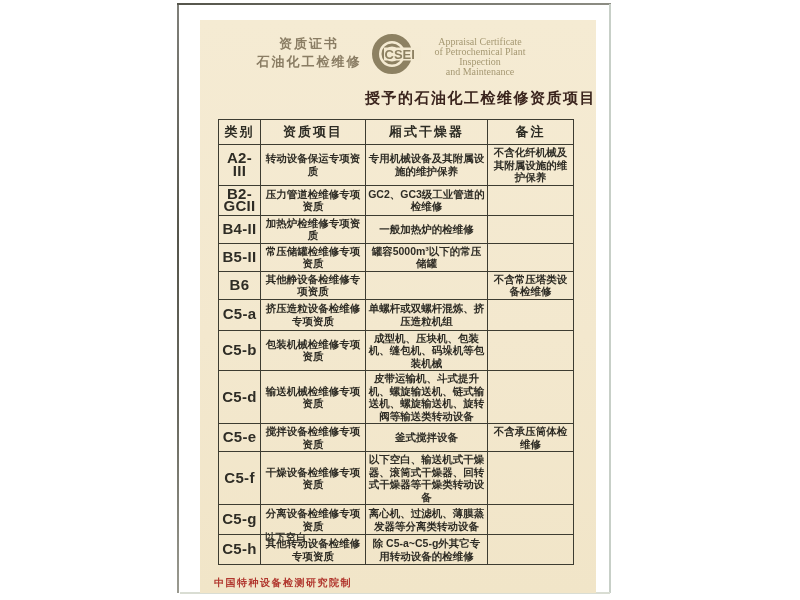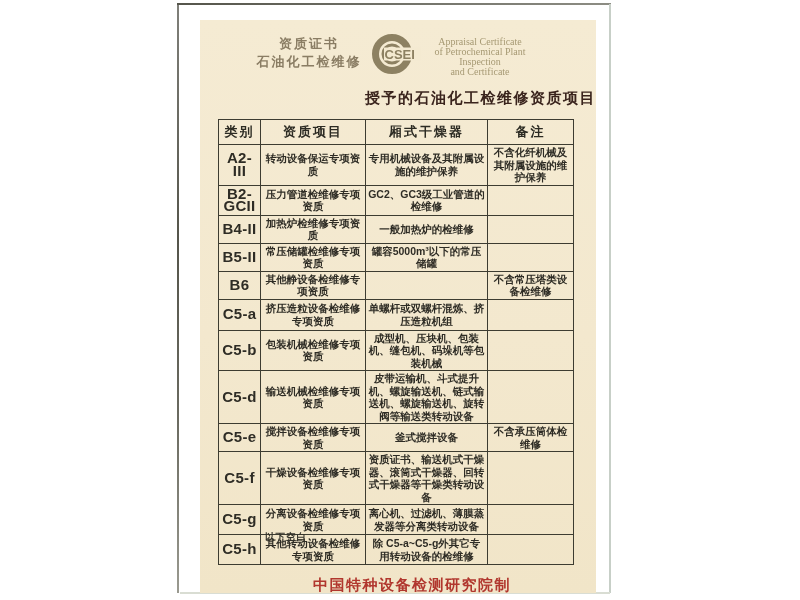--- a/index.html
+++ b/index.html
@@ -32,23 +32,23 @@
   table.cert{position:absolute;left:18px;top:99px;width:355px;
     border-collapse:collapse;table-layout:fixed;}
   .cert th,.cert td{border:1.2px solid #3d3c31;padding:1px 2px;
     text-align:center;vertical-align:middle;overflow:hidden;}
   .cert th{font-size:13px;font-weight:bold;color:#2c2b23;letter-spacing:2px;}
   .cert td{font-size:10.5px;font-weight:bold;color:#2e2c25;line-height:12.5px;}
   .cert td.code{font-family:Liberation Sans, sans-serif;font-size:15px;letter-spacing:0.3px;}
 
   .below-blank{position:absolute;left:21px;top:511px;
     font-size:9.5px;font-weight:bold;letter-spacing:1px;color:#33322a;padding-left:44px;}
-  .footer-line{position:absolute;left:0;top:556px;width:100%;text-align:center;
+  .footer-line{position:absolute;left:0;top:556px;width:100%;text-align:left;
     transform:translateX(14px);
-    font-size:15px;font-weight:bold;letter-spacing:1.5px;color:#b1372e;}
+    font-size:10px;font-weight:bold;letter-spacing:1.5px;color:#b1372e;}
 </style>
 </head>
 <body>
 
 <div class="edge-left"></div>
 <div class="edge-top"></div>
 <div class="edge-right"></div>
 <div class="edge-bottom"></div>
 
 <div class="paper">
@@ -63,21 +63,21 @@
       <circle cx="21" cy="25" r="16.5" fill="none" stroke="#8d8162" stroke-width="7"></circle>
       <circle cx="21" cy="25" r="9" fill="none" stroke="#8d8162" stroke-width="3"></circle>
       <rect x="13" y="18.5" width="37" height="13" fill="#f4ead1"></rect>
       <text x="13.5" y="29.5" font-family="Liberation Sans, sans-serif" font-size="13" font-weight="bold" fill="#8d8162">CSEI</text>
     </svg>
   </div>
 
   <div class="header-en">
     <div>Appraisal Certificate</div>
     <div>of Petrochemical Plant Inspection</div>
-    <div>and Certificate</div>
+    <div>and Maintenance</div>
   </div>
 
   <div class="main-title">授予的石油化工检维修资质项目</div>
 
   <table class="cert">
     <colgroup>
       <col style="width:42px">
         <col style="width:105px">
         <col style="width:122px">
         <col style="width:86px">
@@ -139,21 +139,21 @@
     </tr>
     <tr style="height:21px">
       <td class="code">C5-e</td>
       <td>搅拌设备检维修专项资质</td>
       <td>釜式搅拌设备</td>
       <td>不含承压筒体检维修</td>
     </tr>
     <tr style="height:50px">
       <td class="code">C5-f</td>
       <td>干燥设备检维修专项资质</td>
-      <td>资质证书、输送机式干燥器、滚筒式干燥器、回转式干燥器等干燥类转动设备</td>
+      <td>以下空白、输送机式干燥器、滚筒式干燥器、回转式干燥器等干燥类转动设备</td>
       <td></td>
     </tr>
     <tr style="height:30px">
       <td class="code">C5-g</td>
       <td>分离设备检维修专项资质</td>
       <td>离心机、过滤机、薄膜蒸发器等分离类转动设备</td>
       <td></td>
     </tr>
     <tr style="height:30px">
       <td class="code">C5-h</td>

